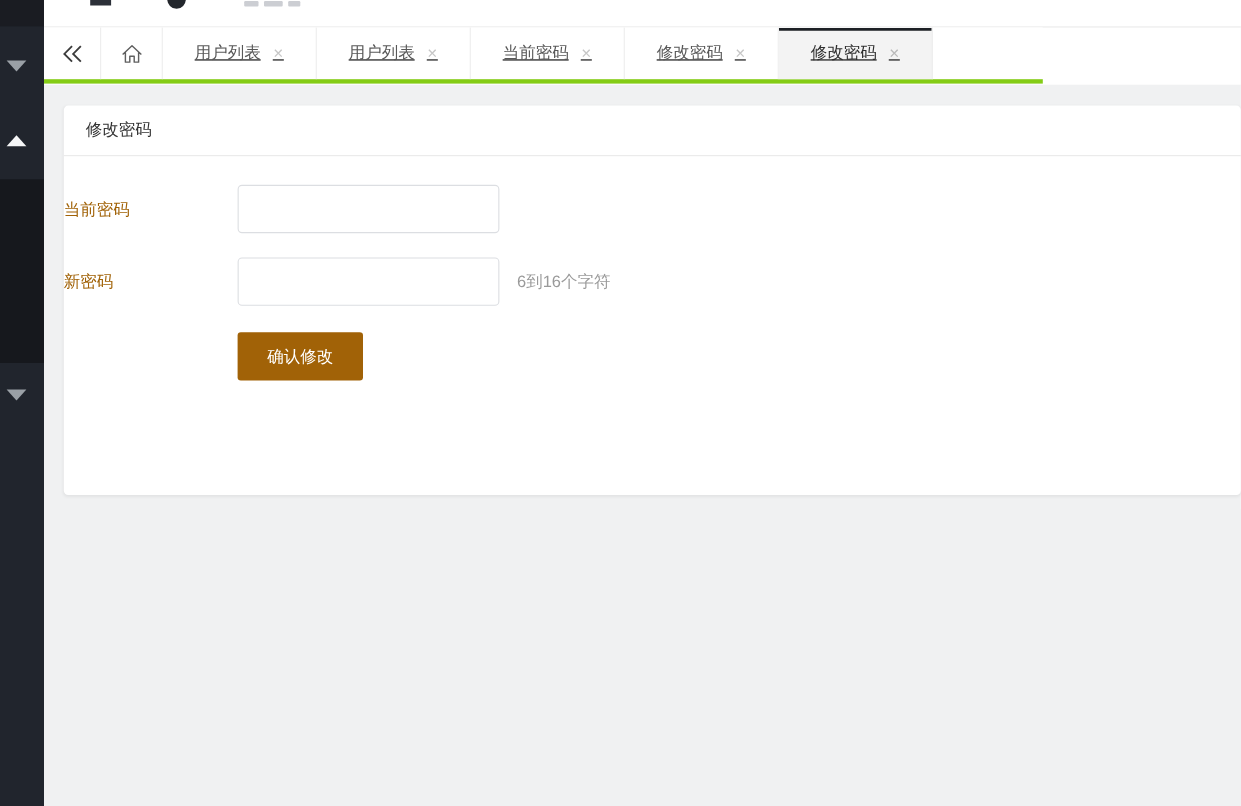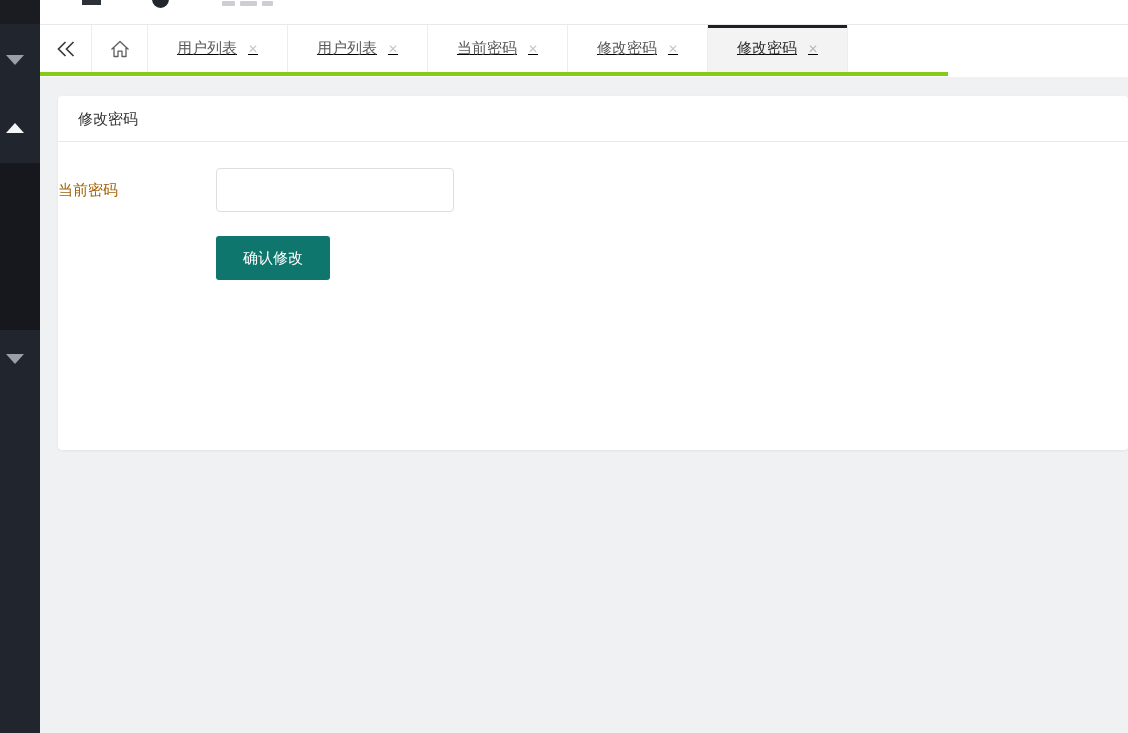--- a/index.html
+++ b/index.html
@@ -118,21 +118,21 @@
     width:238px; height:44px;
     border:1px solid #dcdee2; border-radius:4px;
     background:#fff; font-size:14px; color:#333; padding:0 10px;
     outline:none;
   }
   .form-hint { margin-left:16px; font-size:15px; color:#9a9a9a; }
 
   .submit-row { margin-left:158px; padding-top:2px; }
   .submit-btn {
     width:114px; height:44px; border:none; border-radius:3px;
-    background:#0f766e; color:#ffffff; font-size:15px; cursor:pointer;
+    background:#a16207; color:#ffffff; font-size:15px; cursor:pointer;
     font-family:Liberation Mono, monospace;
   }
 </style>
 </head>
 <body>
 
 <div class="sidebar">
   <div class="sidebar-top-shade"></div>
   <div class="sidebar-dark-block"></div>
   <span class="tri tri-down-1"></span>
@@ -187,20 +187,25 @@
 <div class="content">
   <div class="card">
     <div class="card-header">修改密码</div>
     <div class="card-body">
 
       <div class="form-row">
         <label class="form-label">当前密码</label>
         <input class="form-input" type="password" value="" style="">
       </div>
 
+      <div class="form-row">
+        <label class="form-label">新密码</label>
+        <input class="form-input" type="password" value="" style="">
+        <span class="form-hint">6到16个字符</span>
+      </div>
 
 
       <div class="submit-row">
         <button class="submit-btn">确认修改</button>
       </div>
 
     </div>
   </div>
 </div>
 

